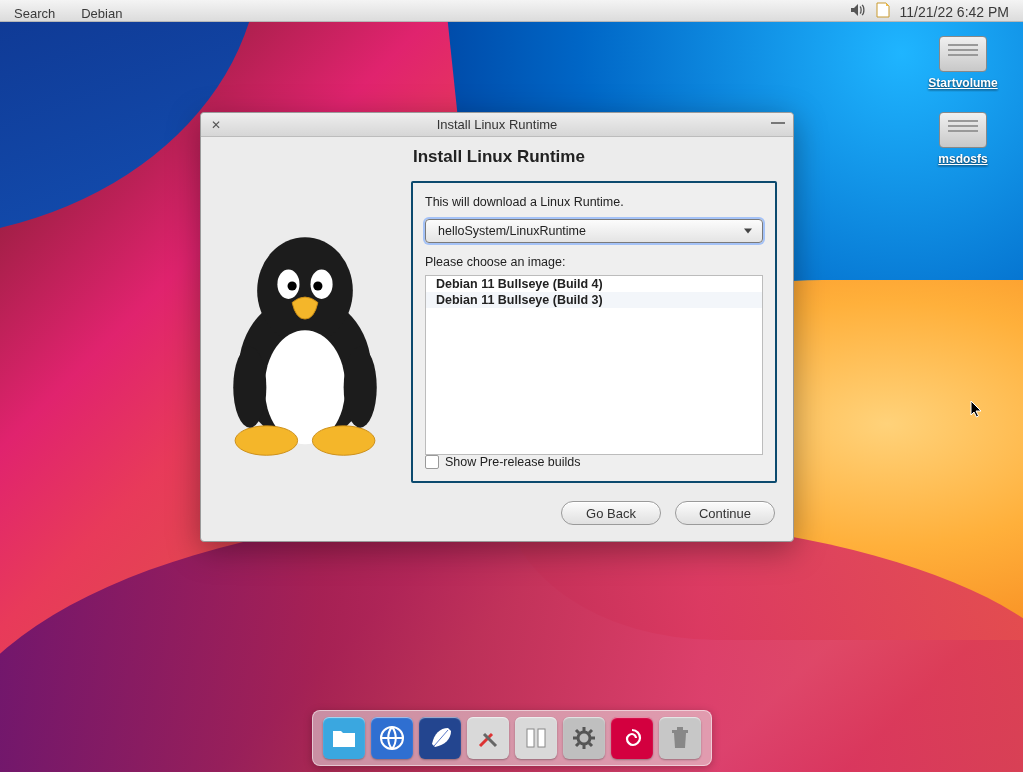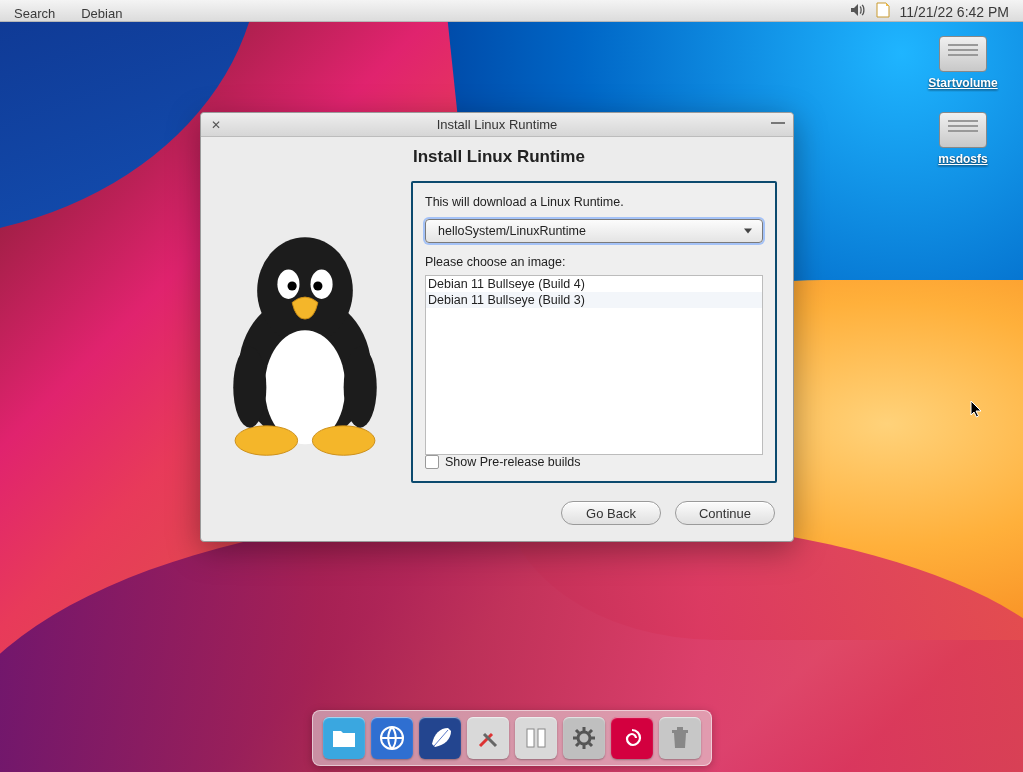--- a/index.html
+++ b/index.html
@@ -85,21 +85,21 @@
       background:linear-gradient(#fcfcfc,#e4e4e4);
       box-shadow:0 0 0 2px rgba(90,150,255,.5);
       display:flex; align-items:center; padding:0 28px 0 12px; font-size:12.5px; color:#222;
       margin-bottom:12px; cursor:default; }
     .combo .arrow { position:absolute; right:10px; top:50%; transform:translateY(-50%);
       width:0; height:0; border-left:4px solid transparent; border-right:4px solid transparent;
       border-top:5px solid #444; }
     .panel .choose { font-size:12.5px; color:#222; margin-bottom:6px; }
     .listbox { border:1px solid #bcbcbc; background:#fff; height:180px; overflow:auto;
       font-size:12.5px; color:#222; }
-    .listbox .row { padding:1px 2px; cursor:default; }
+    .listbox .row { padding:1px 10px; cursor:default;font-weight:bold; }
     .listbox .row.alt { background:#f3f6fa; }
     .checkrow { display:flex; align-items:center; gap:6px; font-size:12.5px; color:#222; }
     .checkrow .cb { width:14px; height:14px; border:1px solid #9a9a9a; background:#fff; border-radius:2px; }
 
     .buttons { display:flex; justify-content:flex-end; gap:14px; margin-top:18px; padding-right:2px; }
     .btn { min-width:100px; height:24px; border:1px solid #9a9a9a; border-radius:12px;
       background:linear-gradient(#fcfcfc,#e0e0e0); font-size:13px; color:#333;
       display:flex; align-items:center; justify-content:center; cursor:default;
       box-shadow:inset 0 1px 0 #fff; }
 

